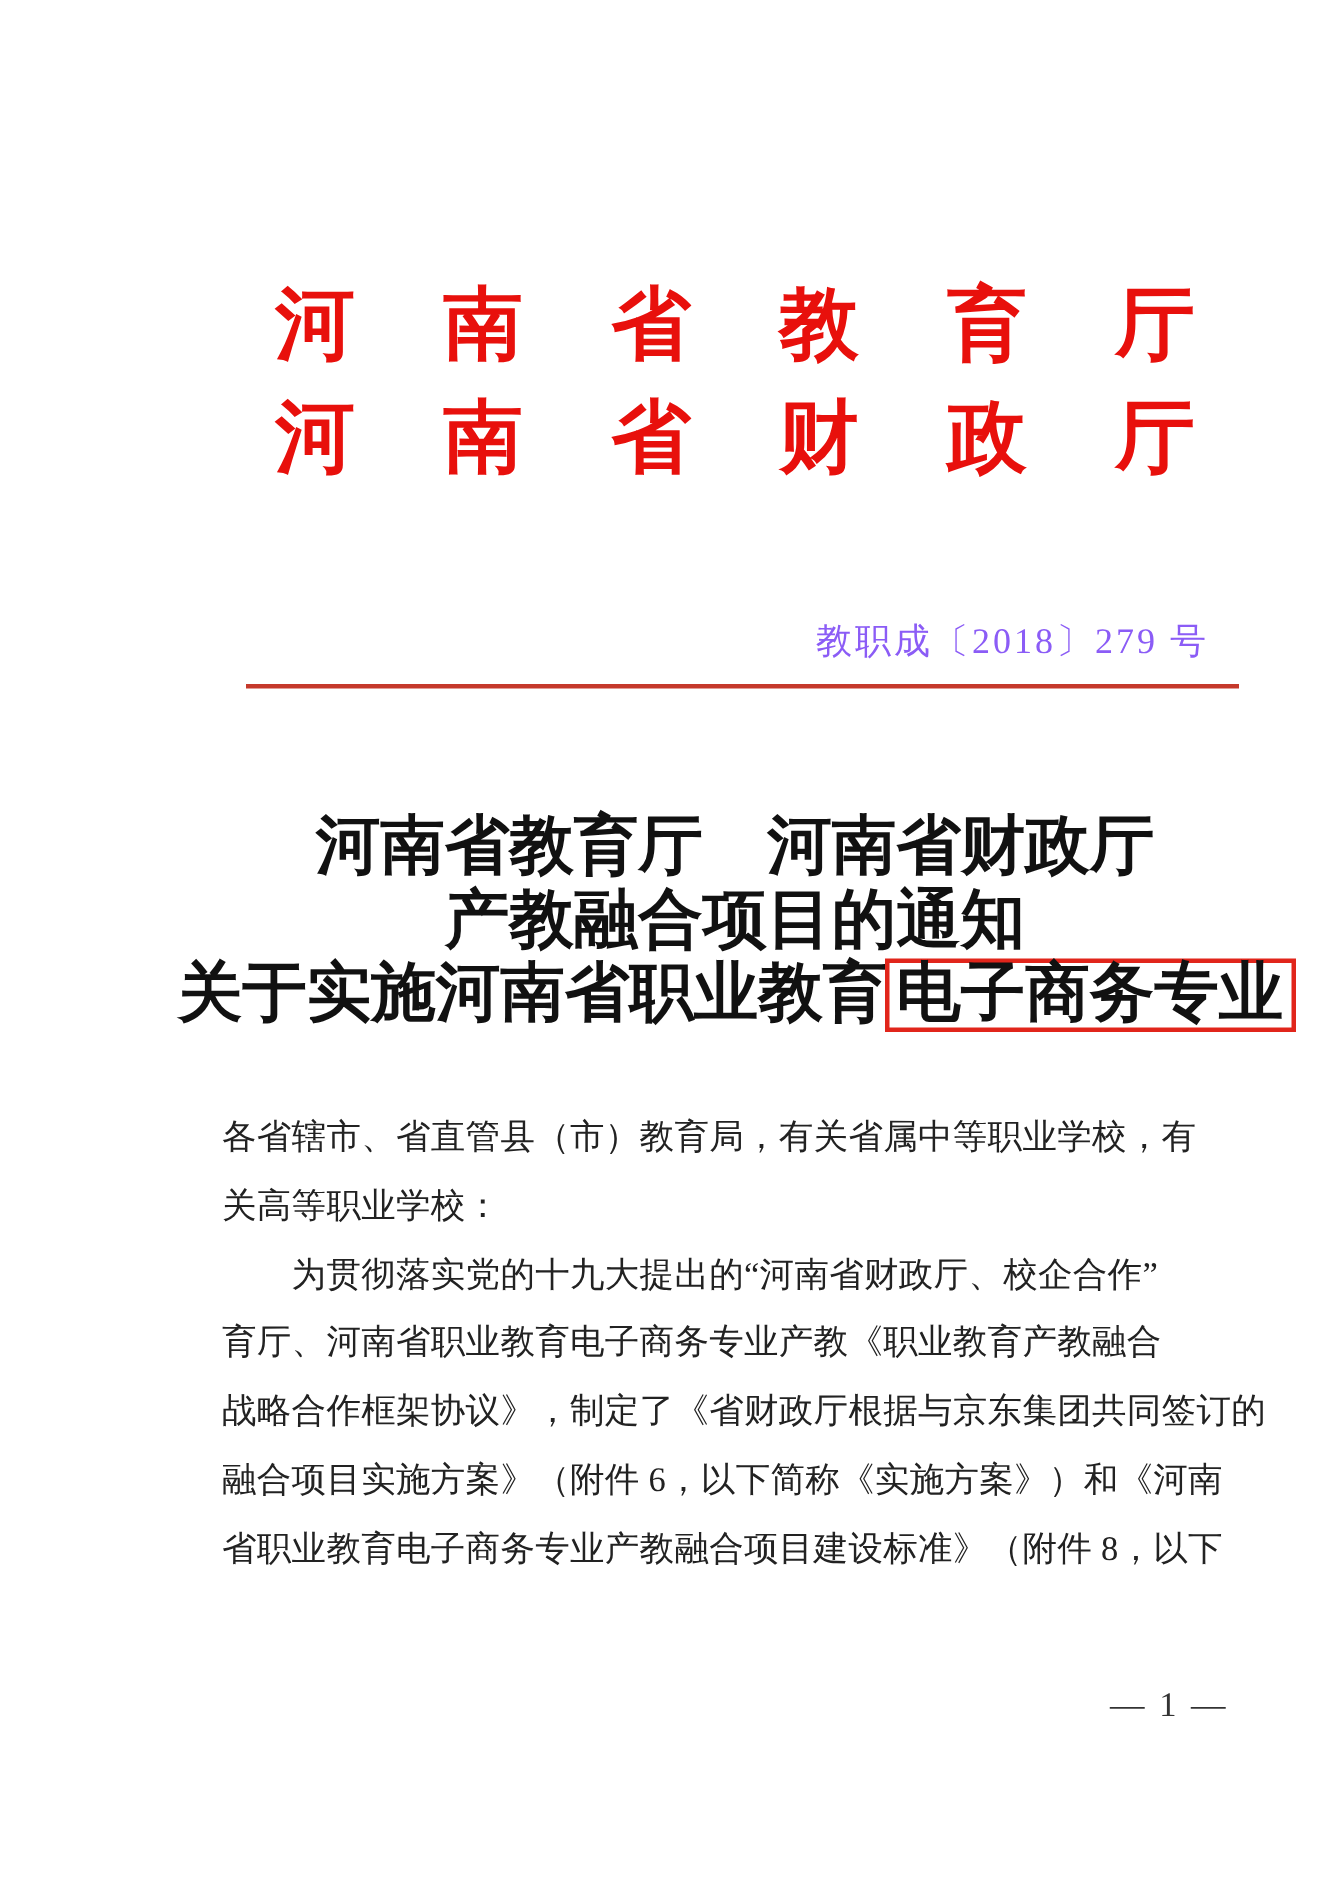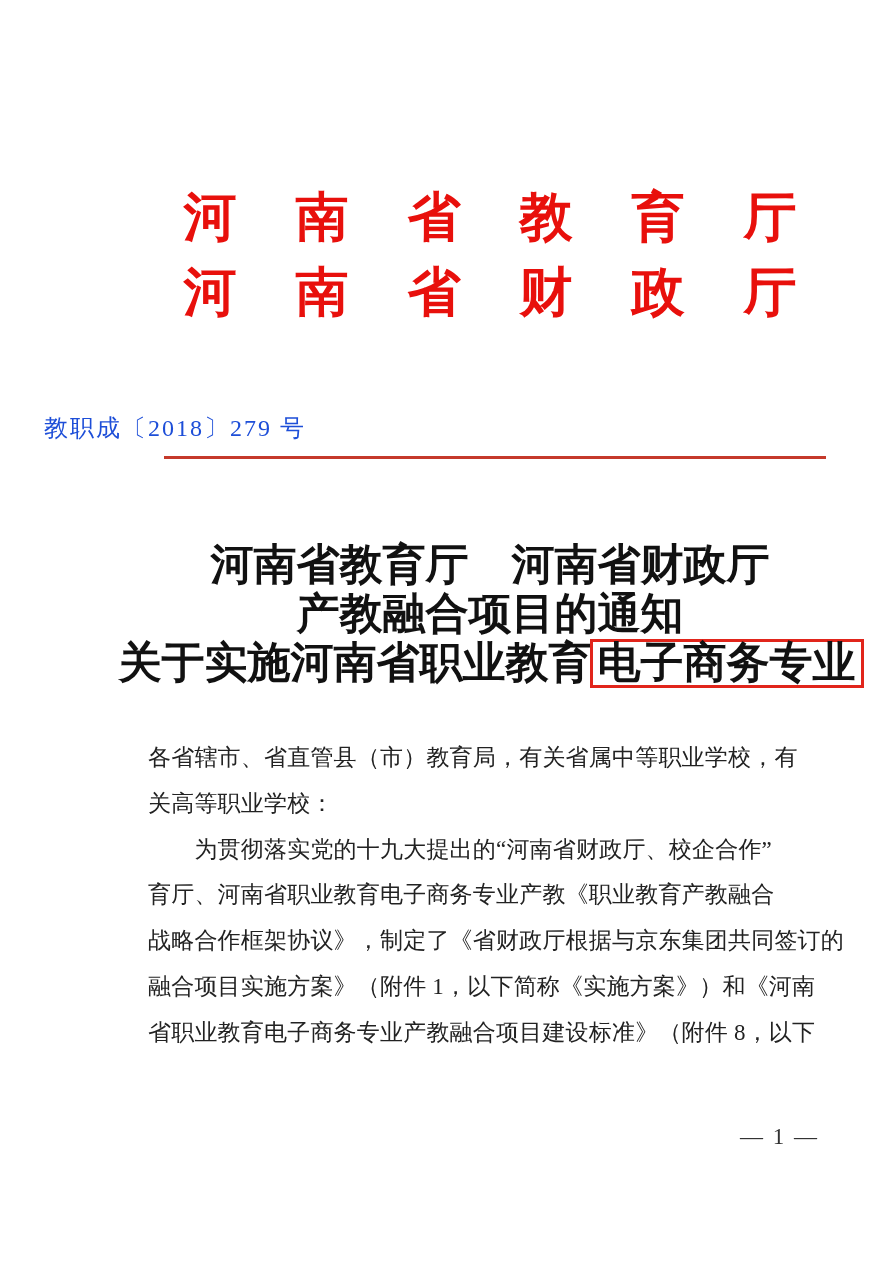--- a/index.html
+++ b/index.html
@@ -35,25 +35,25 @@
     padding-left: 59px;
     white-space: nowrap;
   }
 
   
   .doc-number {
     position: absolute;
     top: 412px;
     left: 0;
     width: 762px;
-    text-align: left;
+    text-align: right;
     font-size: 24px;
     line-height: 32px;
     letter-spacing: 2px;
-    color: #1d4ed8;
+    color: #8b5cf6;
     white-space: nowrap;
   }
 
   
   .red-divider {
     position: absolute;
     top: 456px;
     left: 120px;
     width: 662px;
     height: 3px;
@@ -129,19 +129,19 @@
     <div class="title-line">产教融合项目的通知</div>
     <div class="title-line"><span>关于实施河南省职业教育</span><span class="boxed">电子商务专业</span></div>
   </div>
 
   <div class="doc-body">
     <div class="body-line">各省辖市、省直管县（市）教育局，有关省属中等职业学校，有</div>
     <div class="body-line">关高等职业学校：</div>
     <div class="body-line">　　为贯彻落实党的十九大提出的“河南省财政厅、校企合作”</div>
     <div class="body-line">育厅、河南省职业教育电子商务专业产教《职业教育产教融合</div>
     <div class="body-line">战略合作框架协议》，制定了《省财政厅根据与京东集团共同签订的</div>
-    <div class="body-line">融合项目实施方案》（附件 1，以下简称《实施方案》）和《河南</div>
+    <div class="body-line">融合项目实施方案》（附件 6，以下简称《实施方案》）和《河南</div>
     <div class="body-line">省职业教育电子商务专业产教融合项目建设标准》（附件 8，以下</div>
   </div>
 
   <div class="page-number">— 1 —</div>
 
 </div>
 
 </body></html>

